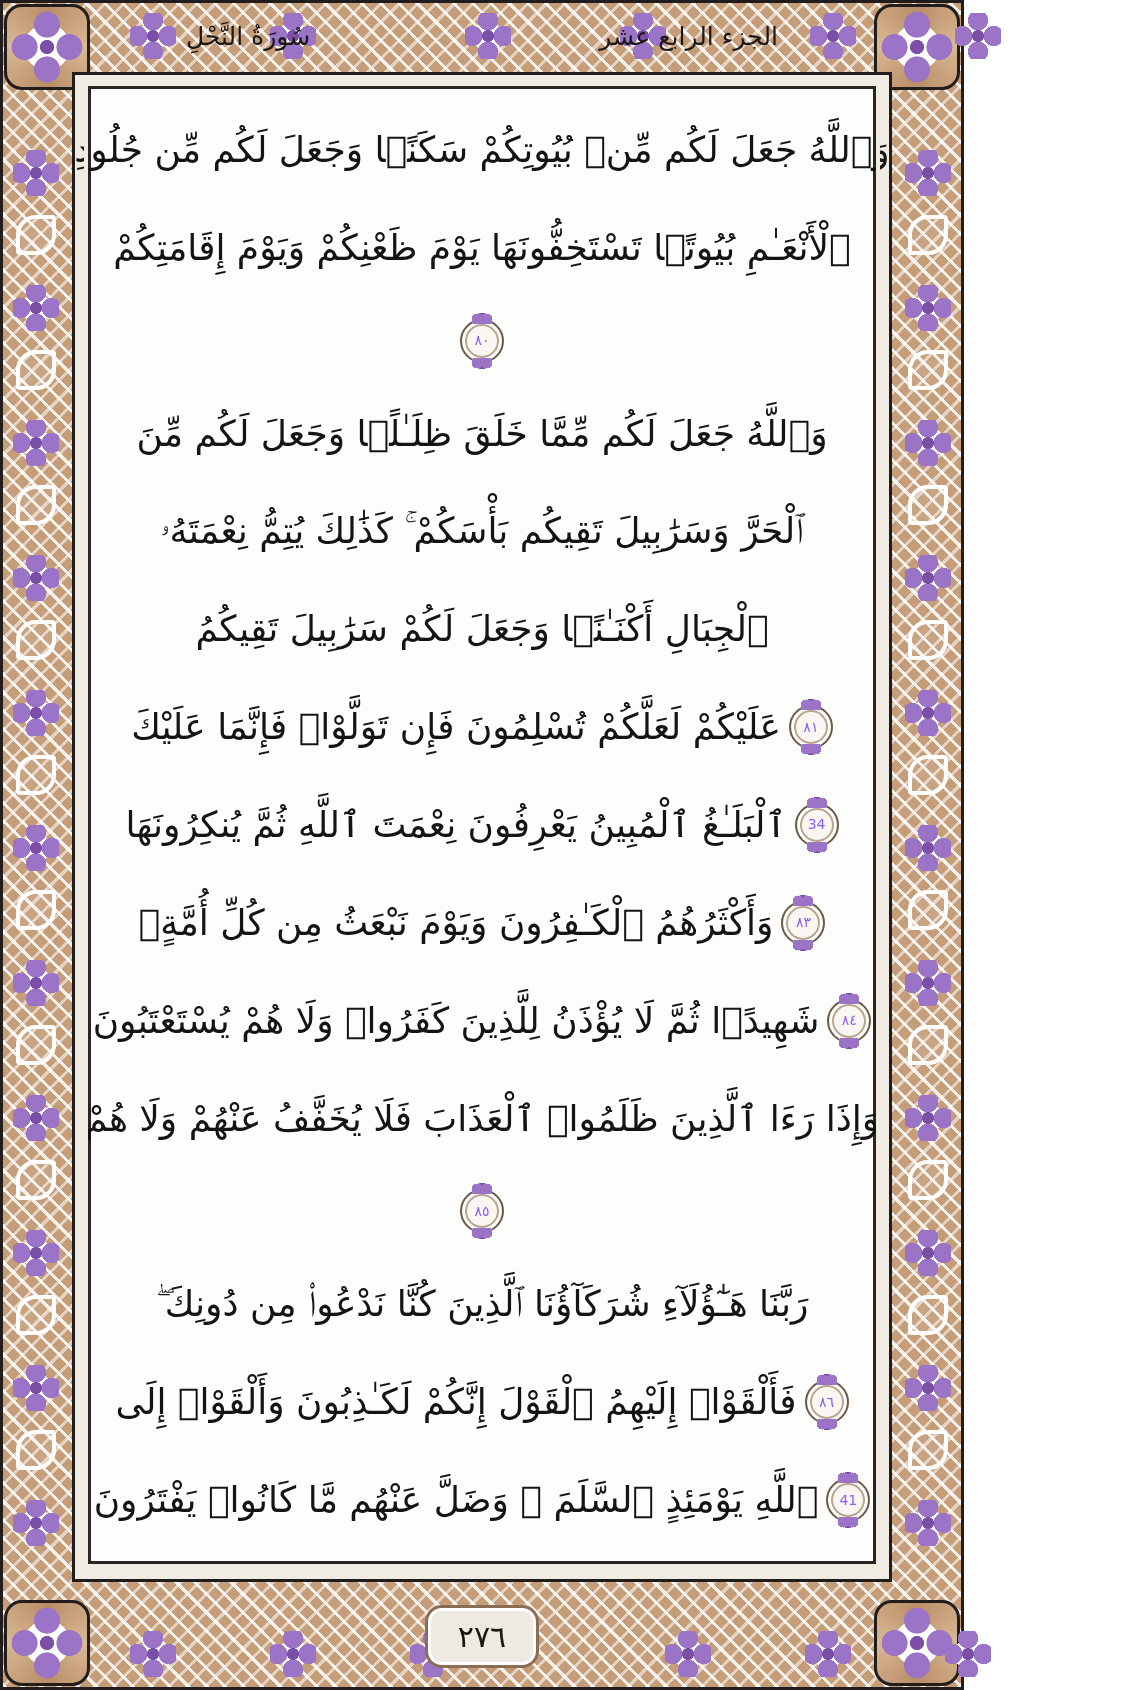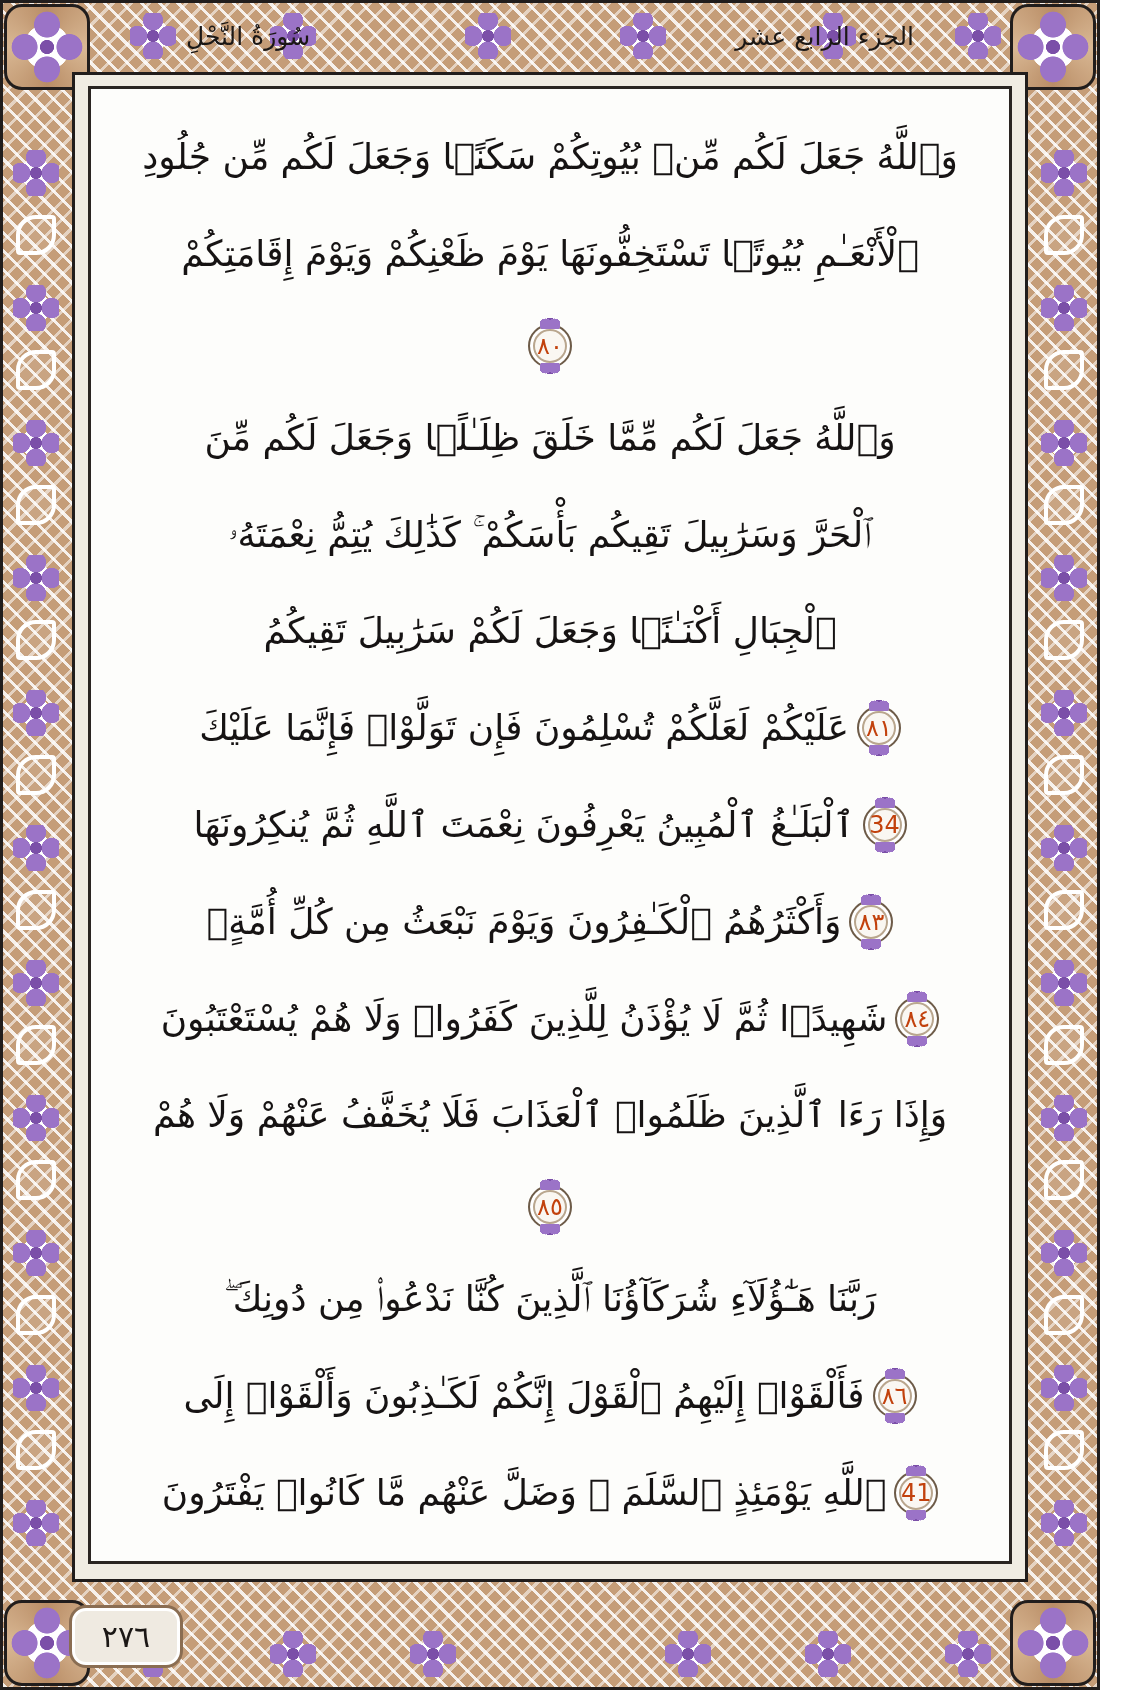--- a/index.html
+++ b/index.html
@@ -8,21 +8,21 @@
     width: 1132px;
     height: 1690px;
     background: #ffffff;
     font-family: "Liberation Serif", serif;
     overflow: hidden;
   }
 
   
   #mushaf-page {
     position: relative;
-    width: 1100px;
+    width: 964px;
     height: 1690px;
     background: #f0ece3;
   }
 
   
   .ornament-frame {
     position: absolute;
     inset: 0;
     background:
       
@@ -101,21 +101,21 @@
 
   
   .text-panel {
     position: absolute;
     left: 88px; top: 86px;
     right: 88px; bottom: 126px;
     background: #fdfdfb;
     border: 3px solid #2a2522;
     outline: 4px solid #f0ece3;
     z-index: 5;
-    padding: 20px 26px;
+    padding: 12px 26px;
     display: flex;
     flex-direction: column;
     justify-content: center;
   }
 
   .ayah-line {
     direction: rtl;
     text-align: center;
     font-family: "DejaVu Sans", sans-serif;
     font-size: 36px;
@@ -135,22 +135,22 @@
     display: inline-flex;
     align-items: center;
     justify-content: center;
     width: 44px; height: 44px;
     flex: 0 0 auto;
     position: relative;
     border-radius: 50%;
     background: #faf7f2;
     border: 2px solid #6d5b48;
     font-family: "DejaVu Sans", sans-serif;
-    font-size: 24px;
-    color: #c2410c;
+    font-size: 14px;
+    color: #8b5cf6;
     box-shadow: inset 0 0 0 3px #ffffff, inset 0 0 0 5px #b9a68e;
   }
   .ayah-marker::before,
   .ayah-marker::after {
     content: "";
     position: absolute;
     left: 50%;
     transform: translateX(-50%);
     width: 20px; height: 11px;
     background:
@@ -161,20 +161,21 @@
   .ayah-marker::before { top: -8px; }
   .ayah-marker::after  { bottom: -8px; transform: translateX(-50%) rotate(180deg); }
 
   
   .footer-band {
     position: absolute;
     left: 72px; right: 72px;
     bottom: 6px; height: 96px;
     display: flex;
     align-items: center;
+    justify-content: center;
     z-index: 6;
   }
   .page-number-cartouche {
     min-width: 108px;
     padding: 8px 26px;
     background: #efeae1;
     border: 3px solid #ffffff;
     border-radius: 14px;
     box-shadow: 0 0 0 3px #8a6d52;
     font-family: "DejaVu Sans", sans-serif;

